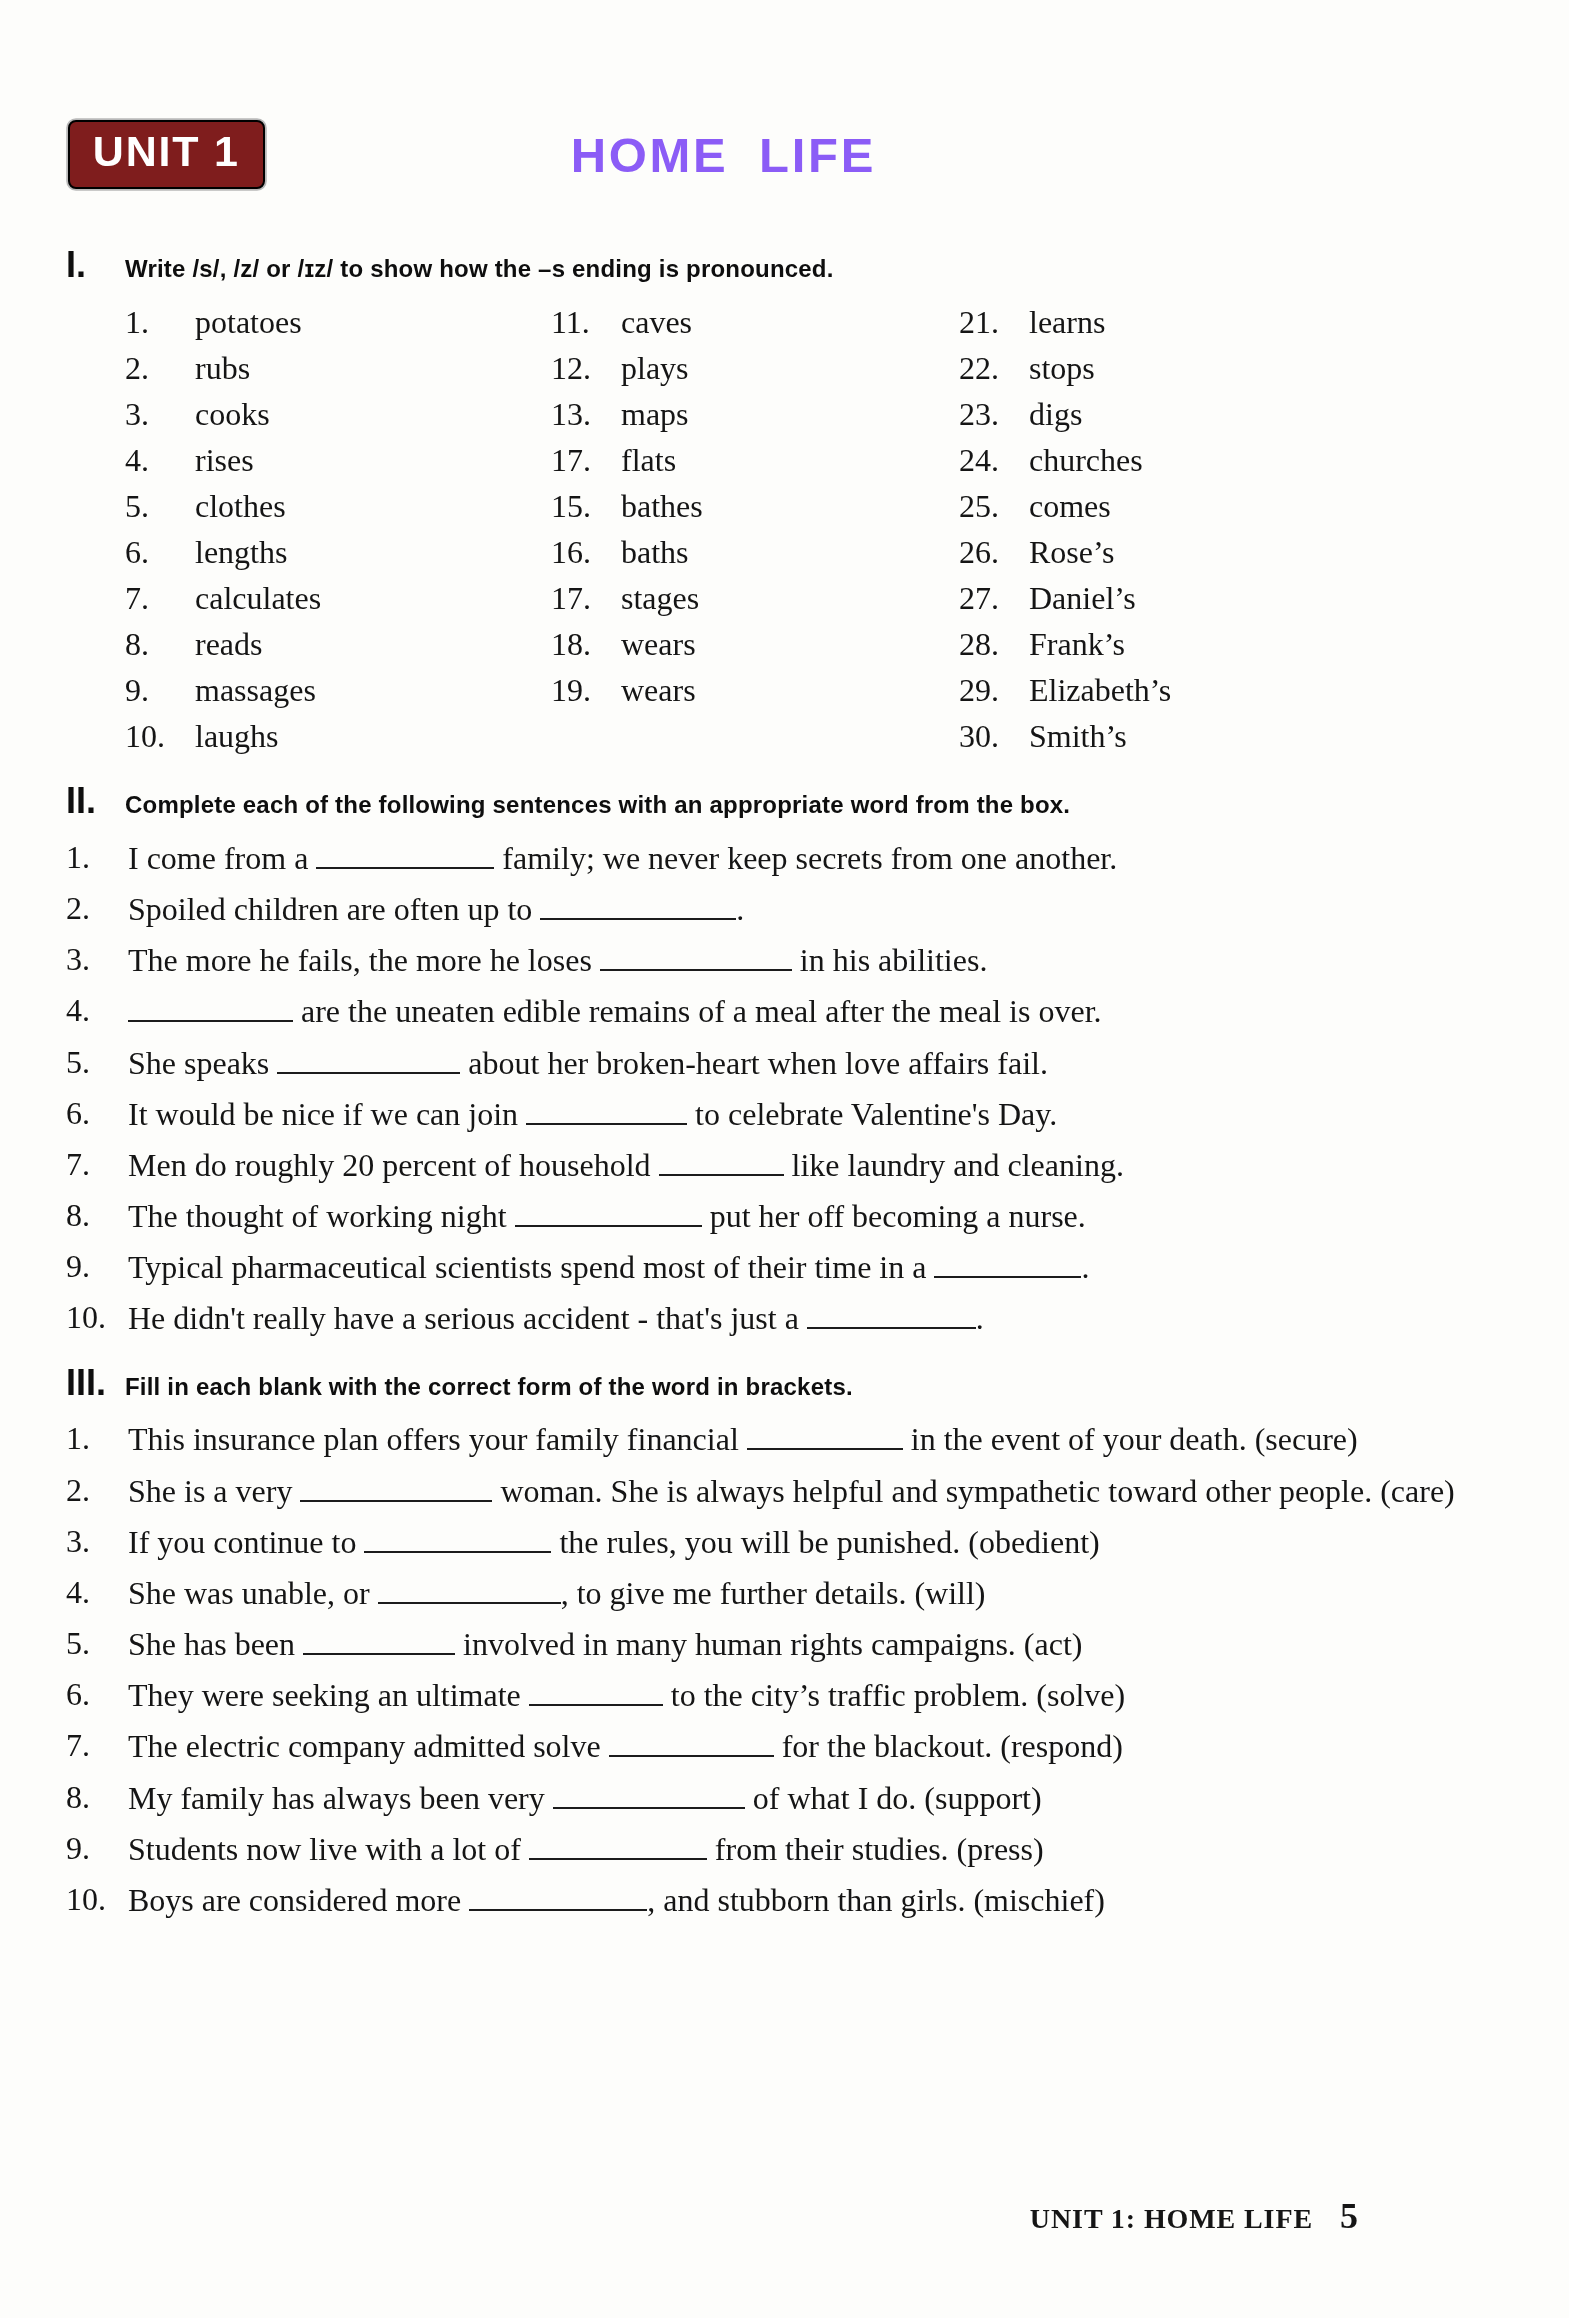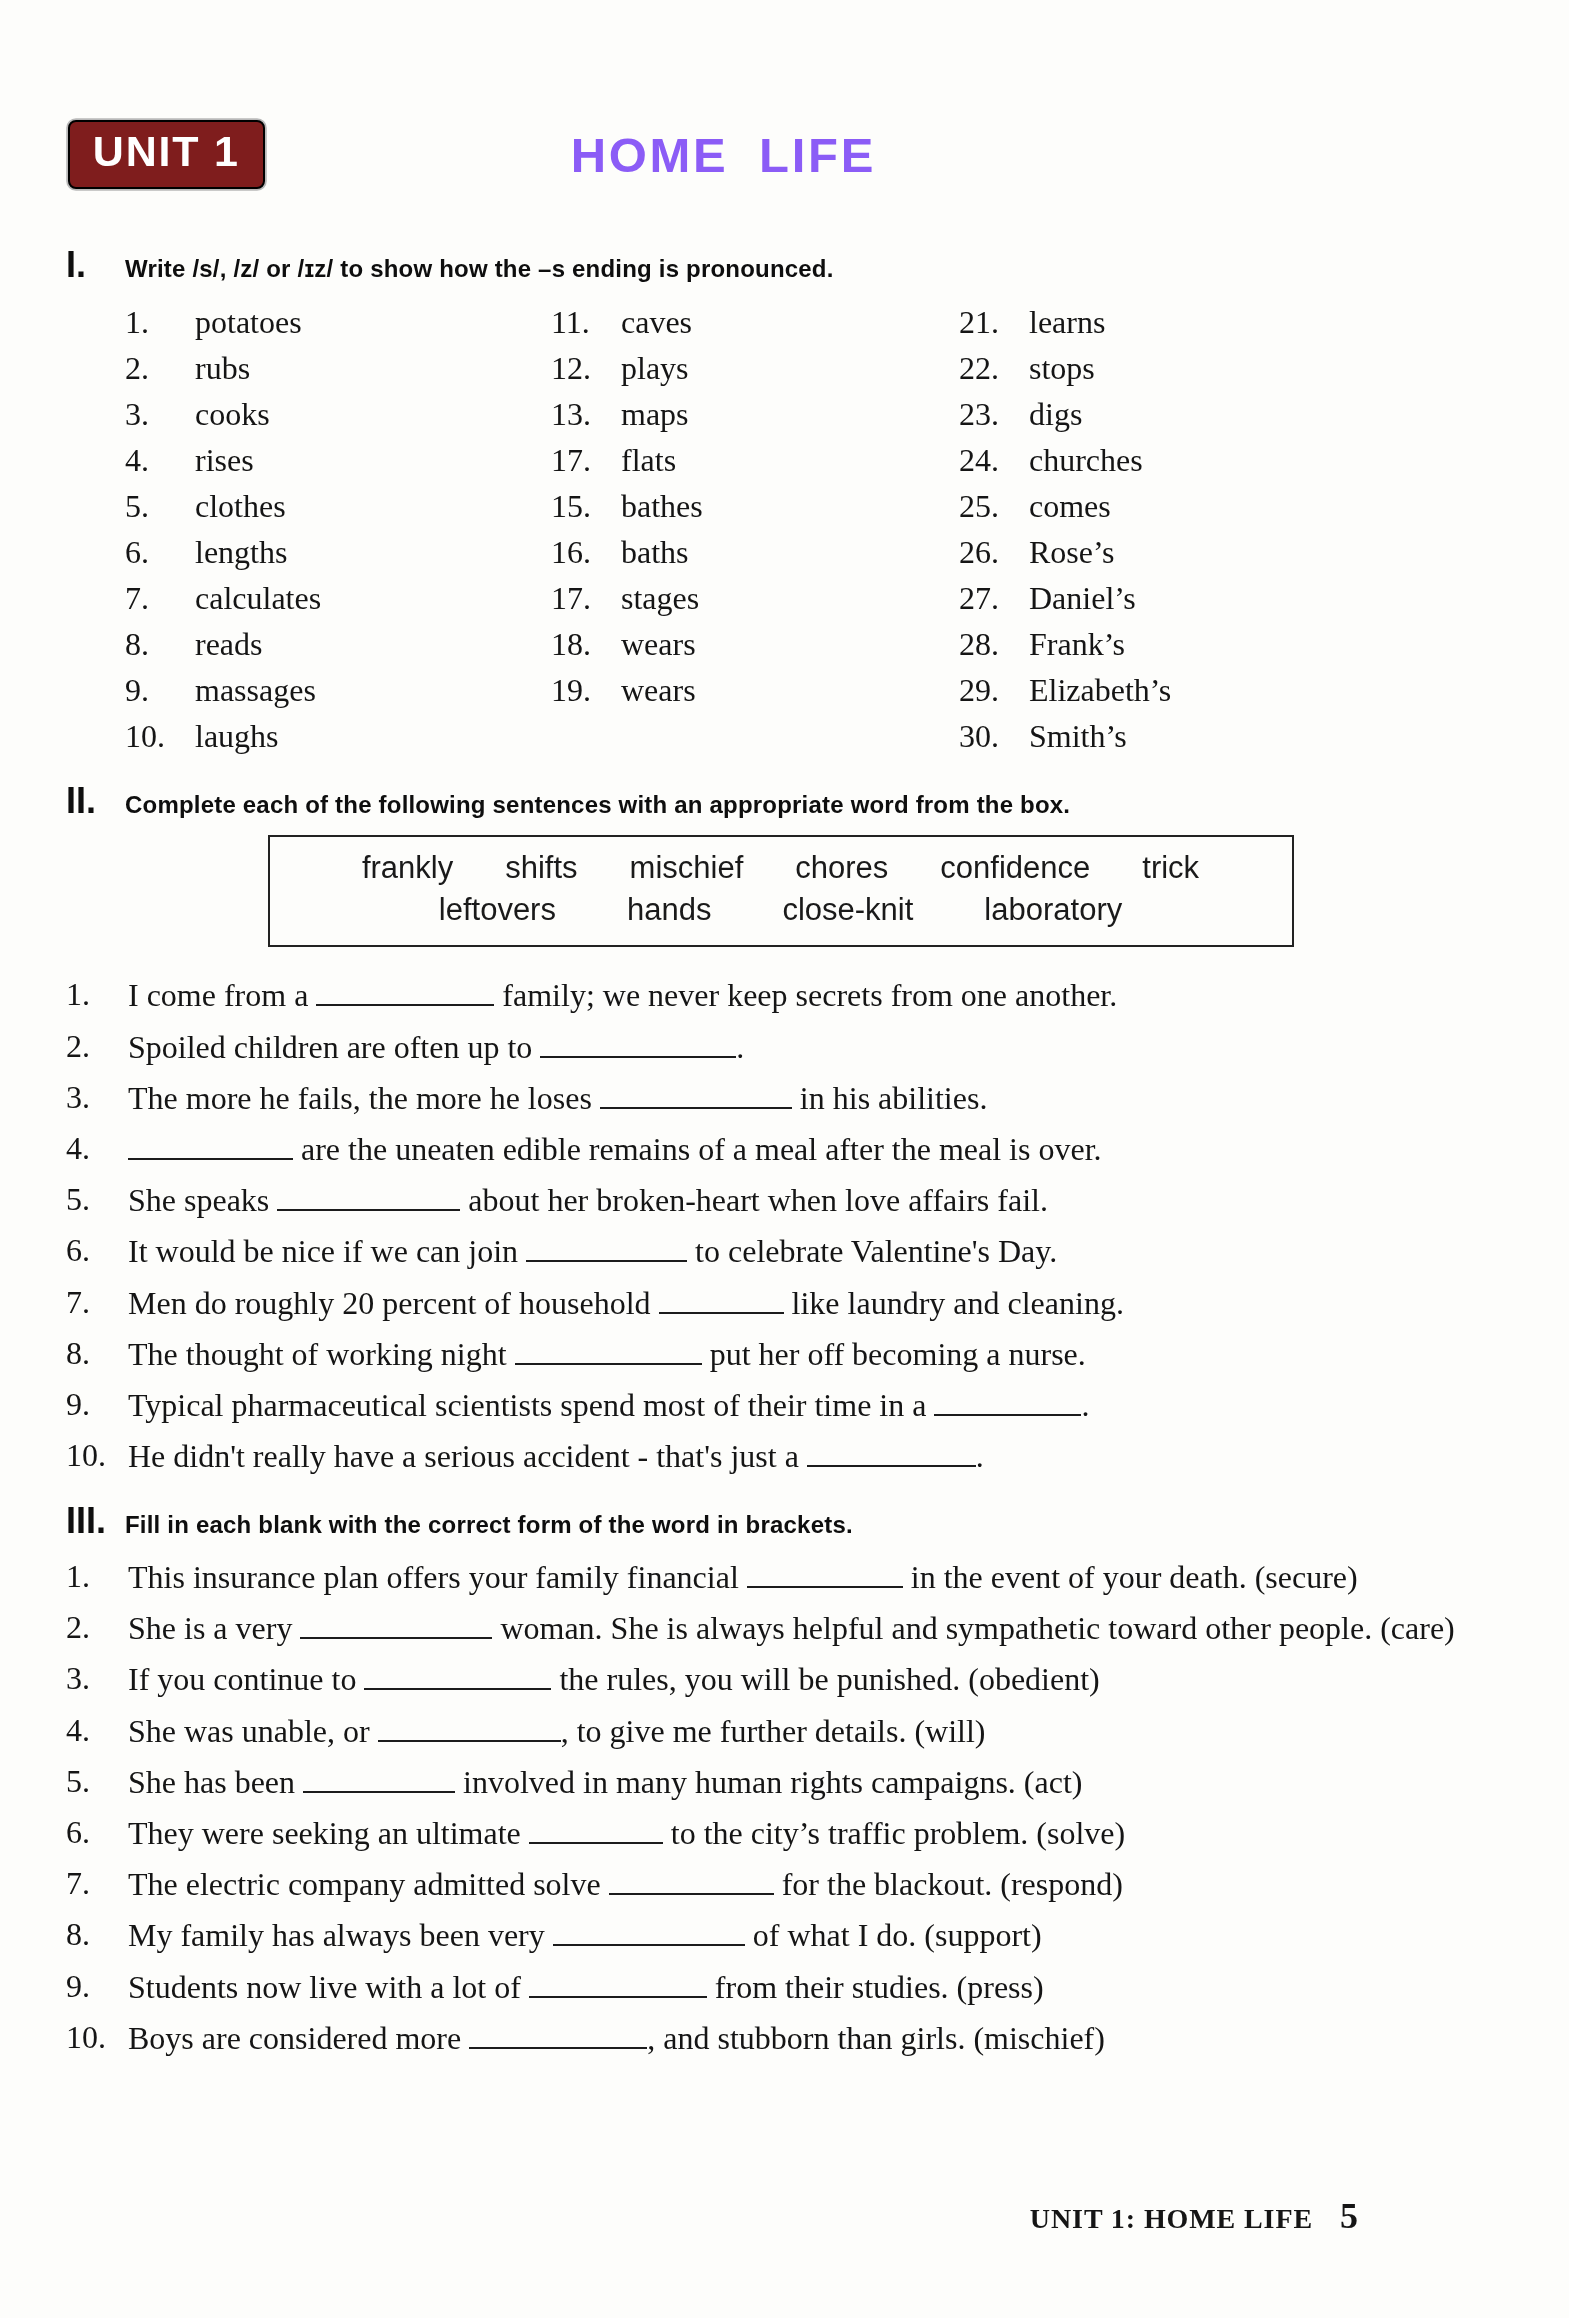--- a/index.html
+++ b/index.html
@@ -239,36 +239,20 @@
           </div>
         </div>
       </div>
   </section>
 
   <section>
     <div class="sec-head">
       <span class="sec-num">II.</span>
       <h2 class="sec-title">Complete each of the following sentences with an appropriate word from the box.</h2>
     </div>
-    <div class="wordbox" id="word-box">
-        <div class="wb-row">
-          <span class="wb-word">frankly</span>
-          <span class="wb-word">shifts</span>
-          <span class="wb-word">mischief</span>
-          <span class="wb-word">chores</span>
-          <span class="wb-word">confidence</span>
-          <span class="wb-word">trick</span>
-        </div>
-        <div class="wb-row">
-          <span class="wb-word">leftovers</span>
-          <span class="wb-word">hands</span>
-          <span class="wb-word">close-knit</span>
-          <span class="wb-word">laboratory</span>
-        </div>
-      </div>
     <div class="sentences" id="s2-sentences">
         <div class="sent">
           <span class="sent-num">1.</span>
           <div class="sent-body"><span>I come from a </span><span class="blank" style="width: 178px;"></span><span> family; we never keep secrets from one another.</span></div>
         </div>
         <div class="sent">
           <span class="sent-num">2.</span>
           <div class="sent-body"><span>Spoiled children are often up to </span><span class="blank" style="width: 196px;"></span><span>.</span></div>
         </div>
         <div class="sent">

